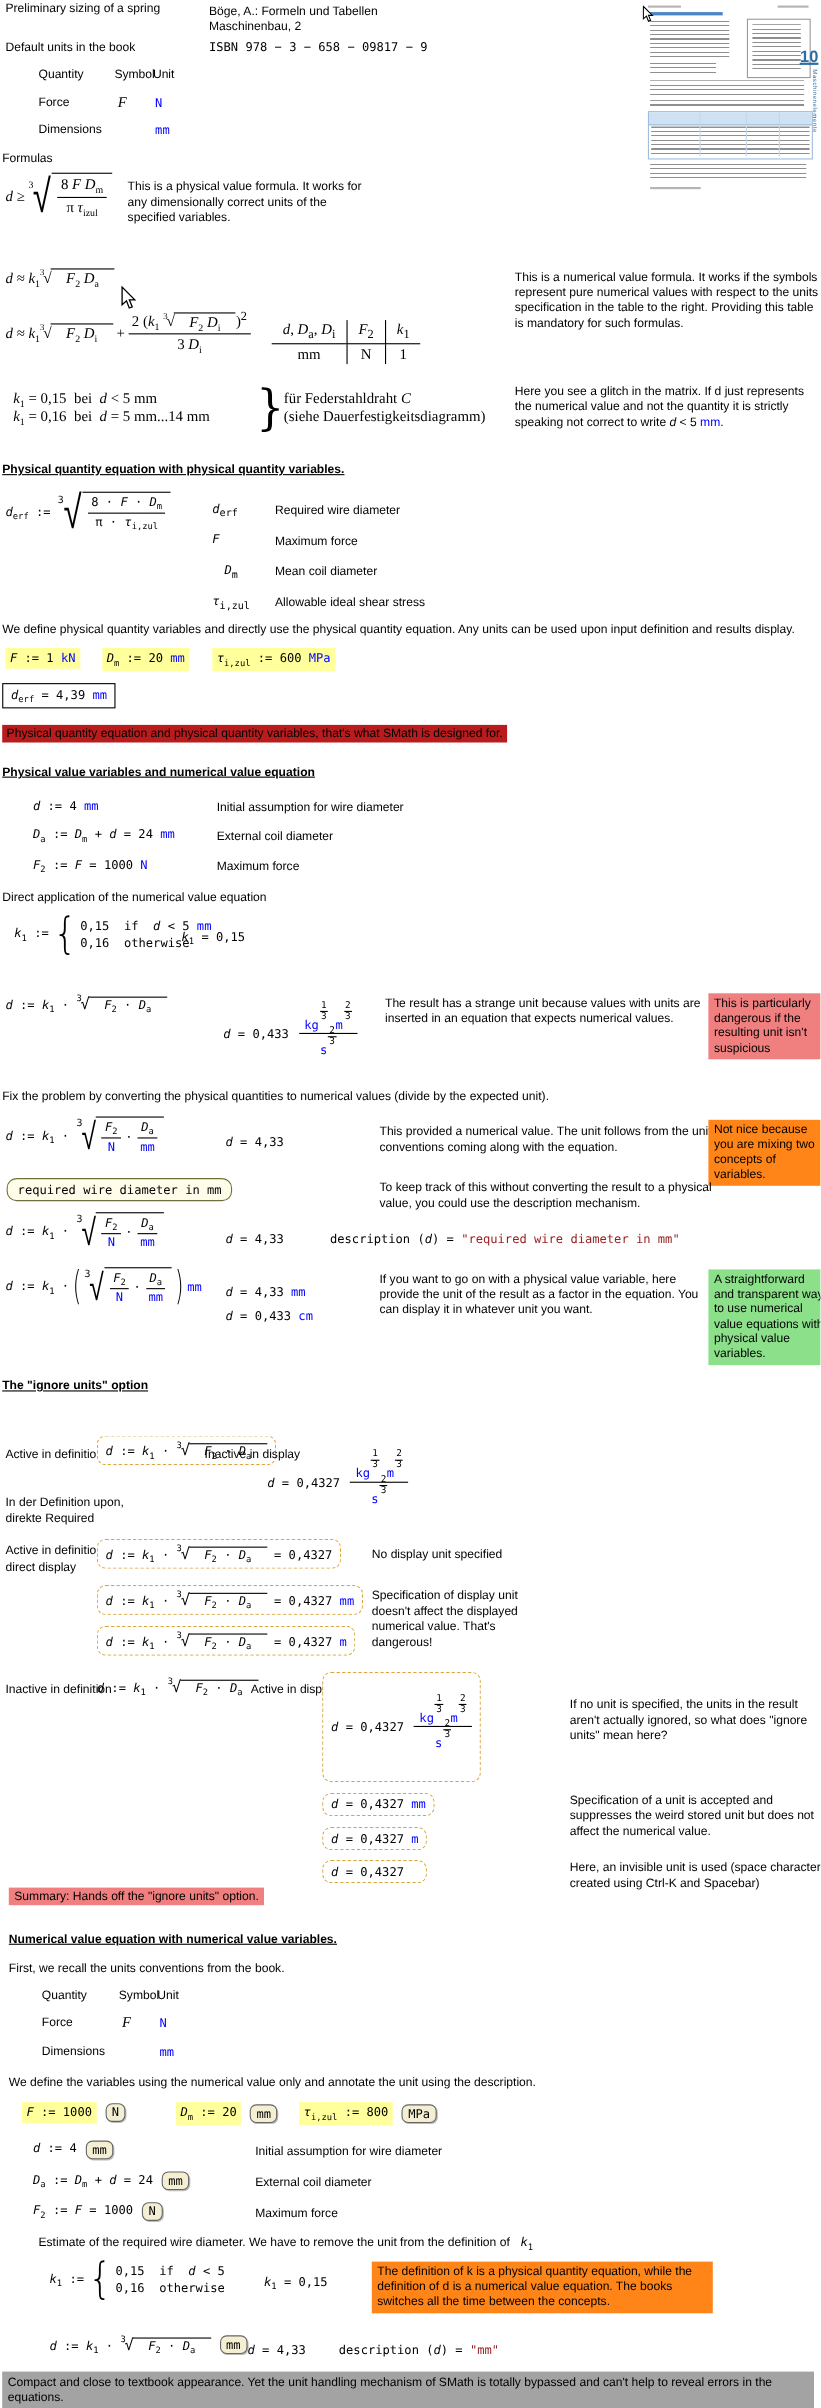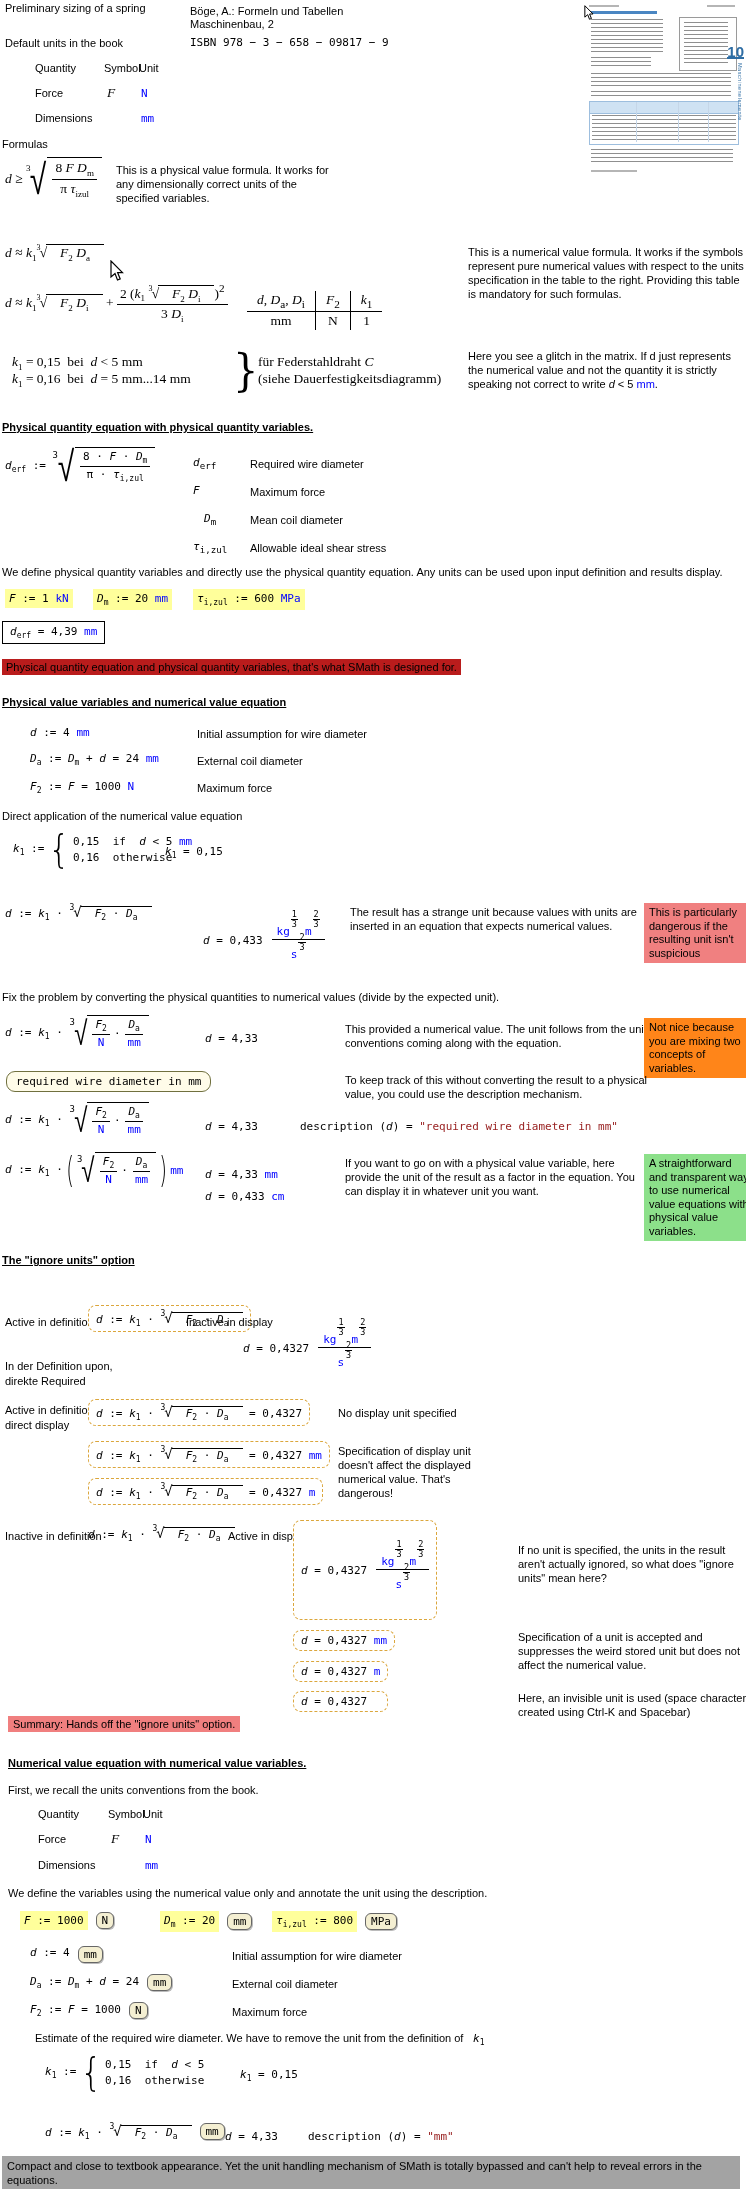--- a/index.html
+++ b/index.html
@@ -476,20 +476,21 @@
     <span style="display:inline-flex;align-items:center">
       <span><i>k</i><sub>1</sub> :=</span>
       <span class="cbrace">{</span>
       <span style="display:inline-flex;flex-direction:column;gap:3px">
         <span>0,15&nbsp; if&nbsp; <i>d</i> &lt; 5</span>
         <span>0,16&nbsp; otherwise</span>
       </span>
     </span>
   </div>
   <div class="abs sm" style="left:240px;top:2068px"><i>k</i><sub>1</sub> = 0,15</div>
+  <div class="noteb nb-orange txt" style="left:338px;top:2056px;width:300px">The definition of k is a physical quantity equation, while the definition of d is a numerical value equation. The books switches all the time between the concepts.</div>
 
   <div class="abs" style="left:45px;top:2122px">
     <span class="sm" style="display:inline-flex;align-items:center">
         <span><i>d</i> := <i>k</i><sub>1</sub> · <sup class="ri">3</sup><span class="rsign">√</span><span class="rad"><i>F</i><sub>2</sub> · <i>D</i><sub>a</sub></span></span>
         <span class="chip">mm</span>
       </span>
   </div>
   <div class="abs sm" style="left:225px;top:2130px"><i>d</i> = 4,33</div>
   <div class="abs sm" style="left:308px;top:2130px">description (<i>d</i>) = <span class="str">"mm"</span></div>
 

